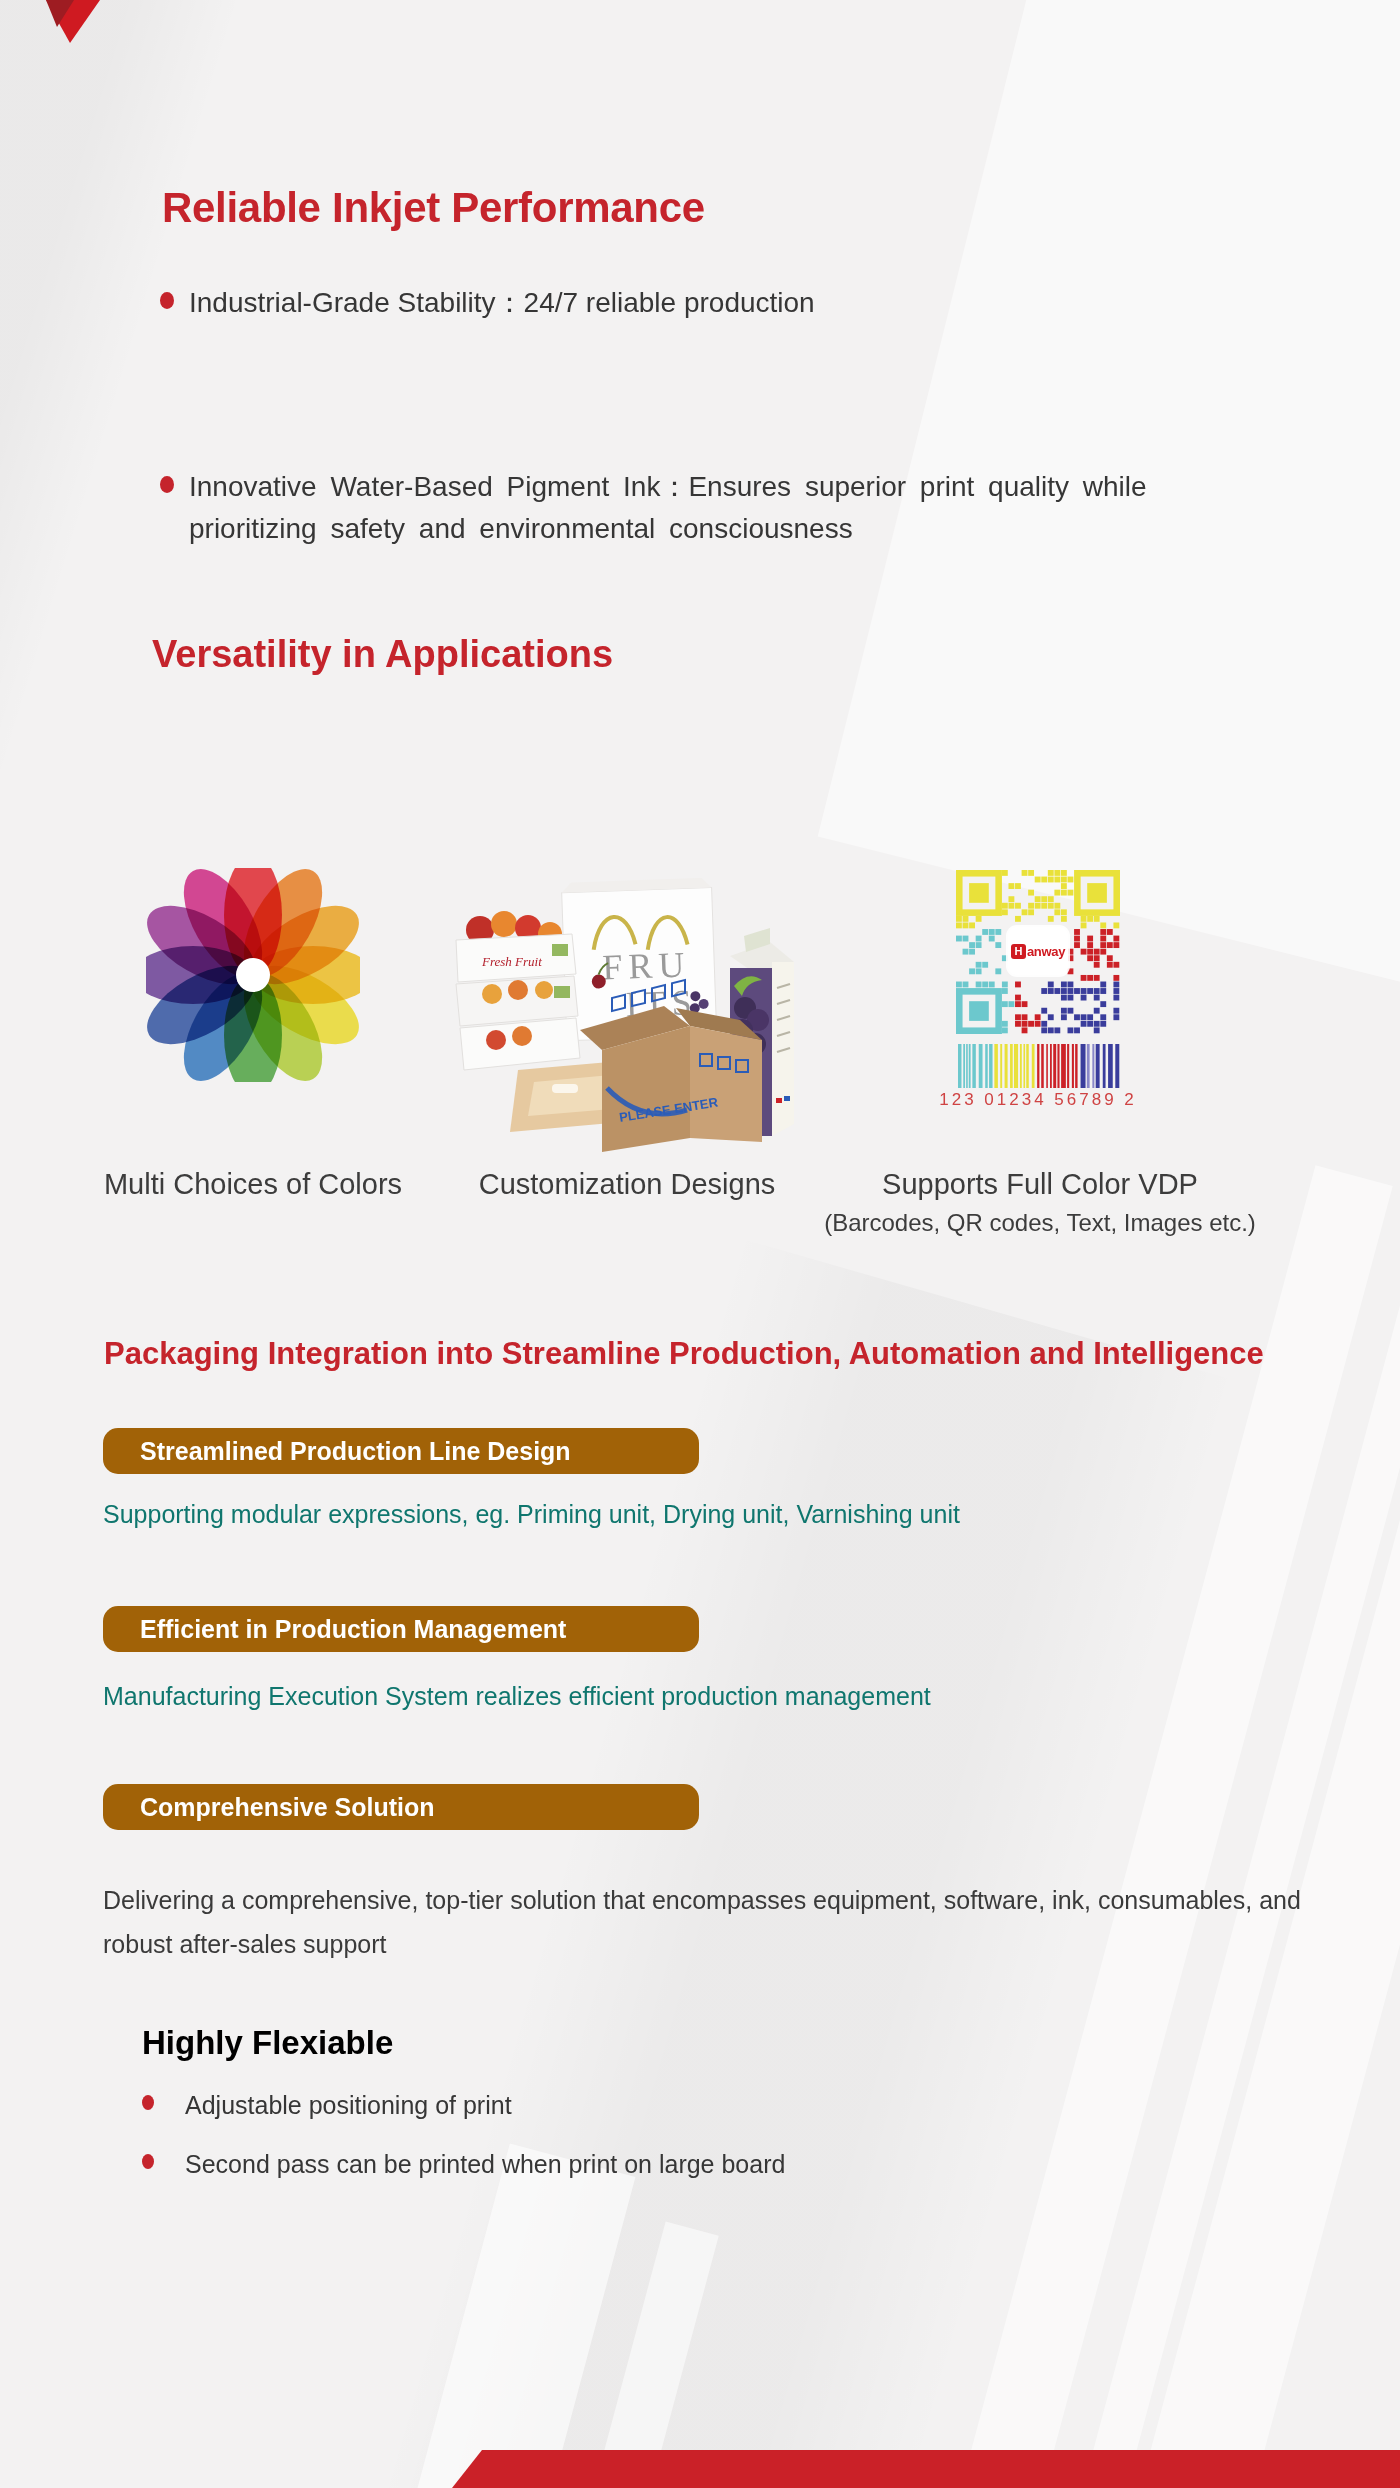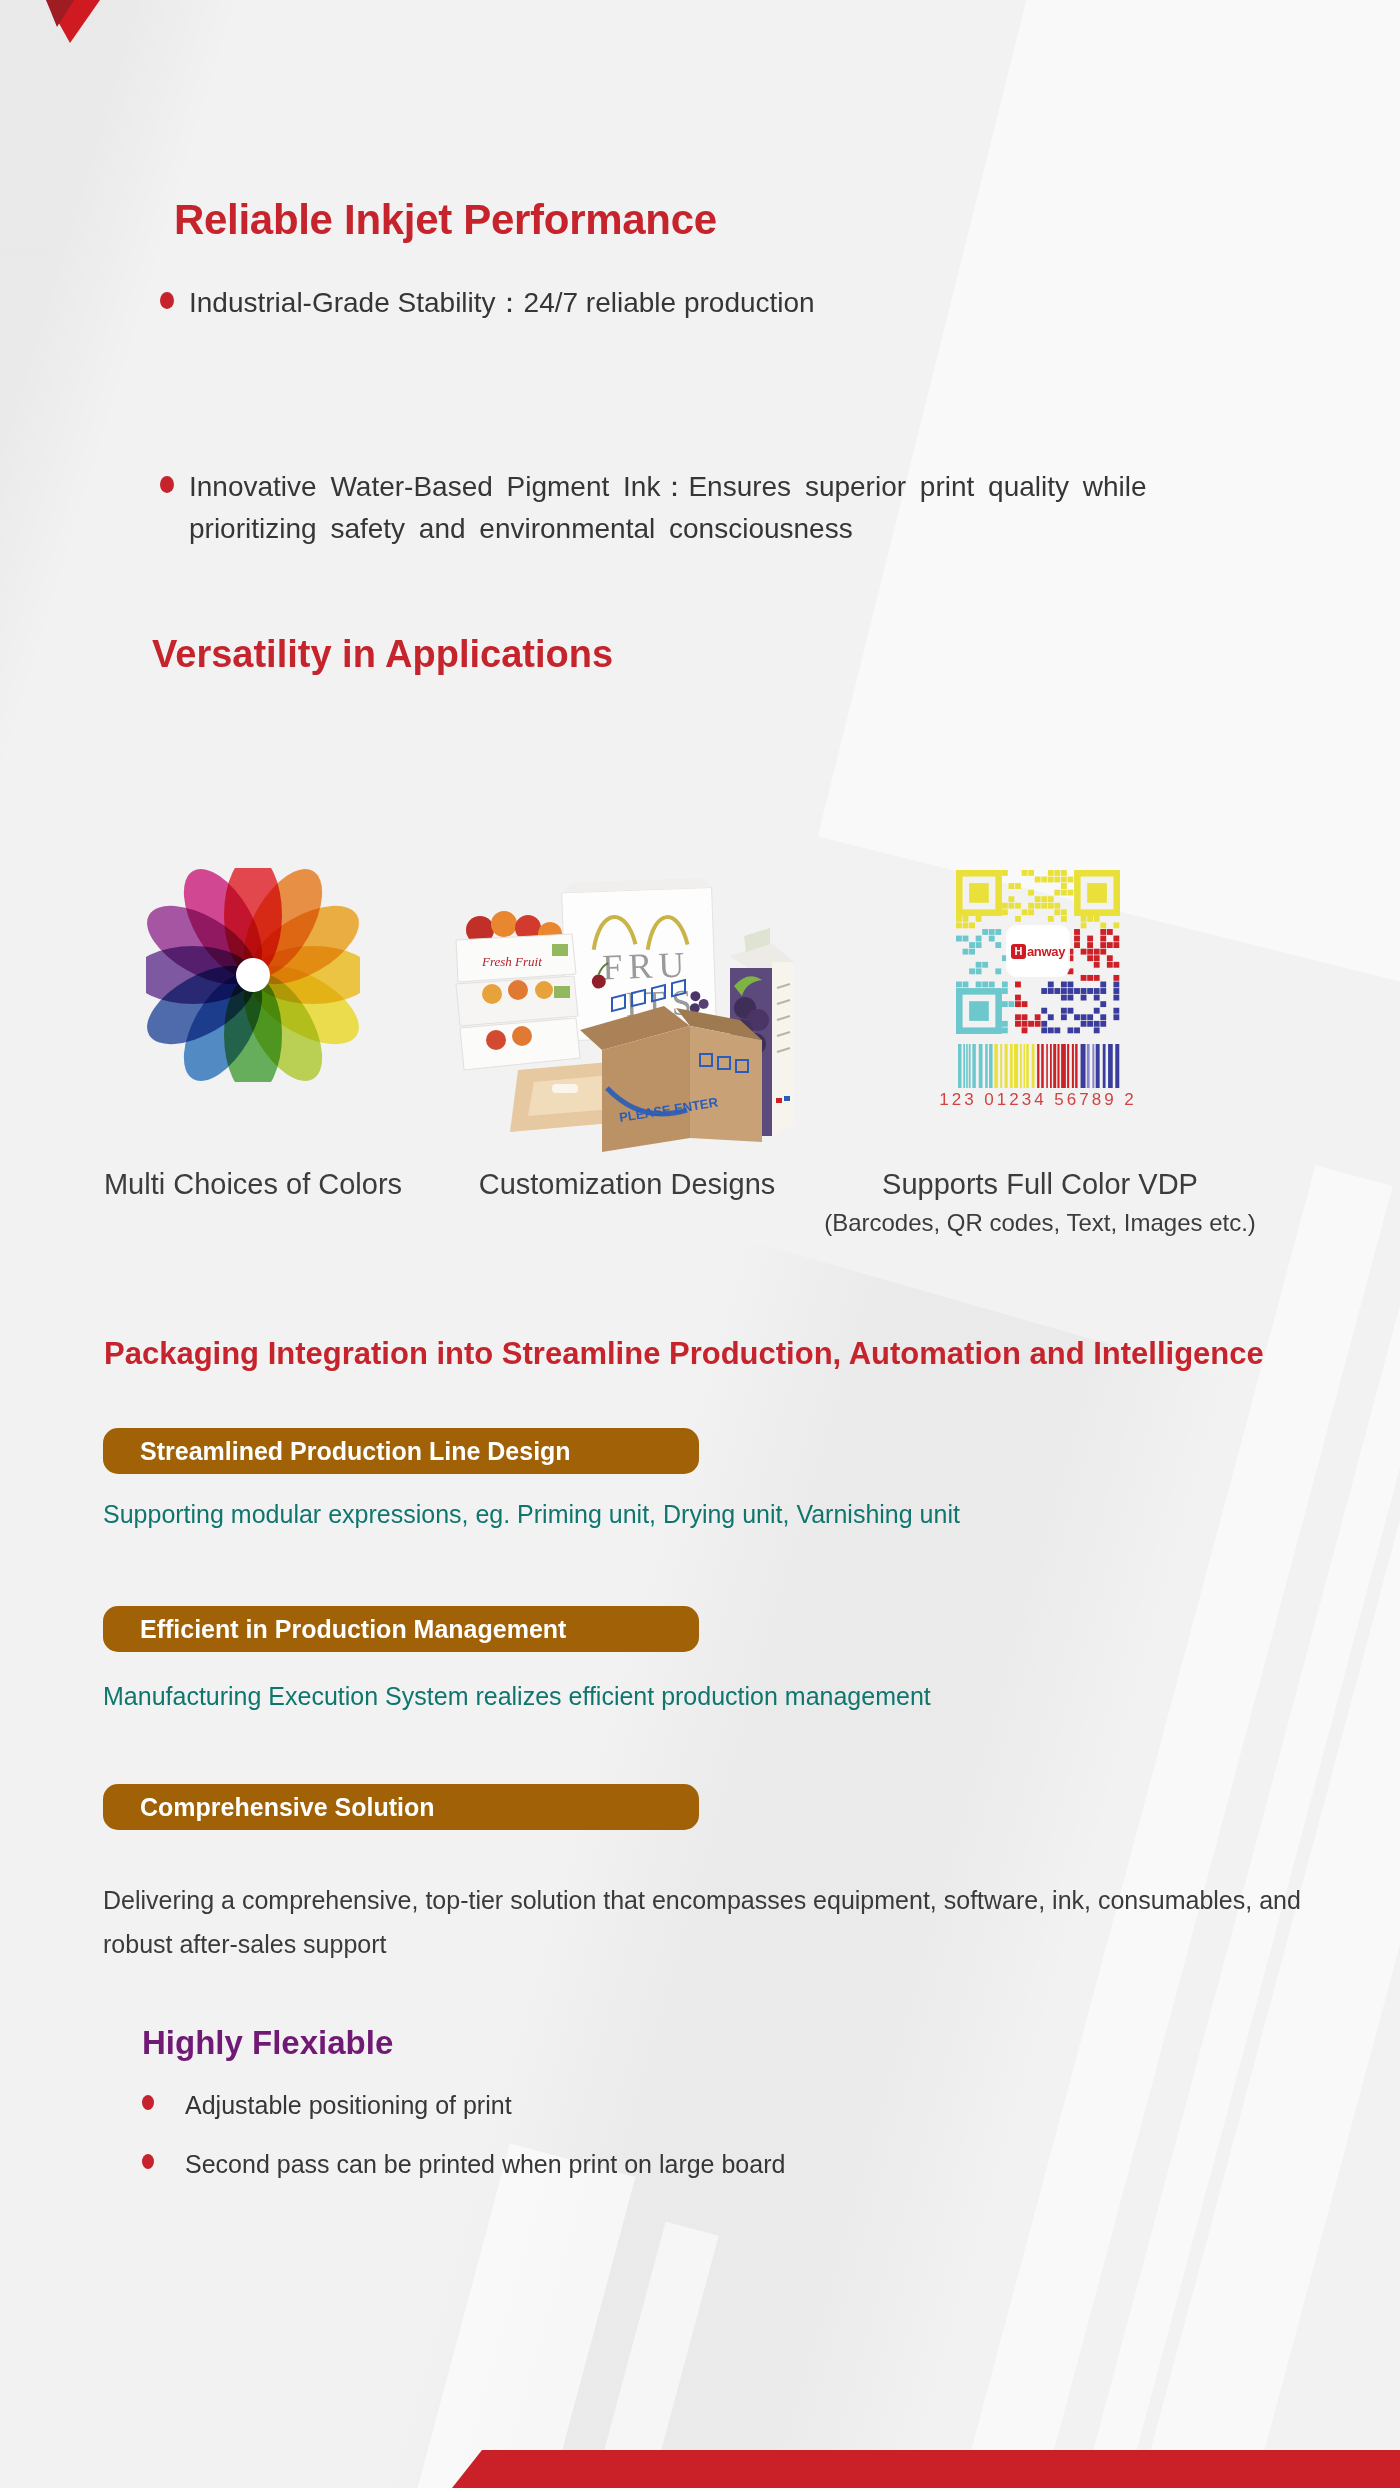--- a/index.html
+++ b/index.html
@@ -39,21 +39,21 @@
   .bottom-bar{
     position:absolute;left:452px;top:2450px;width:948px;height:38px;
     background:#ca2128;
     clip-path:polygon(30px 0,100% 0,100% 100%,0 100%);
   }
 
   
   .abs{position:absolute;}
   .h-main{font-size:42px;font-weight:bold;color:#c5242c;letter-spacing:-0.3px;}
   .h-sub{font-size:38px;font-weight:bold;color:#c5242c;}
-  .h-small{font-size:33px;font-weight:bold;color:#701a75;}
+  .h-small{font-size:33px;font-weight:bold;color:#000000;}
   .h-integration{font-size:31px;font-weight:bold;color:#c5242c;}
 
   .bullet{position:absolute;padding-left:29px;font-size:28px;line-height:42px;color:#363636;}
   .bullet::before{
     content:"";position:absolute;left:0;top:10px;width:14px;height:17px;
     border-radius:50%;background:#c5242c;
   }
   .bullet.spread{word-spacing:17px;text-align:justify;}
   .bullet.spread2{word-spacing:6px;}
 
@@ -108,21 +108,21 @@
   <div class="band streak s2"></div>
   <div class="band streak s3"></div>
   <div class="band streak s4"></div>
   <div class="band streak s5"></div>
 
   <svg class="top-wedge" width="130" height="60" viewBox="0 0 130 60">
     <polygon points="46,0 100,0 70,43" fill="#cf1a21"></polygon>
     <polygon points="46,0 74,0 57,27" fill="#9e1c22"></polygon>
   </svg>
 
-  <h1 class="abs h-main" style="left:158px;top:180px;margin:16px;">Reliable Inkjet Performance</h1>
+  <h1 class="abs h-main" style="left:158px;top:180px;margin:4px;">Reliable Inkjet Performance</h1>
   <div class="bullet" style="left:160px;top:282px;width:1040px;">Industrial-Grade Stability：24/7 reliable production</div>
   <div class="bullet spread2" style="left:160px;top:466px;width:990px;">Innovative Water-Based Pigment Ink：Ensures superior print quality while prioritizing safety and environmental consciousness</div>
 
   <h2 class="abs h-sub" style="left:152px;top:633px;margin:0;">Versatility in Applications</h2>
 
   <div class="flower-wrap">
     <svg id="flower-svg" width="214" height="214" viewBox="-107 -107 214 214">
       <g id="petals">
           <ellipse cx="0" cy="-60" rx="29" ry="60" transform="rotate(0)" fill="#e8232b" fill-opacity="0.82" style="mix-blend-mode: multiply;"></ellipse>
           <ellipse cx="0" cy="-60" rx="29" ry="60" transform="rotate(30)" fill="#f0801f" fill-opacity="0.82" style="mix-blend-mode: multiply;"></ellipse>

